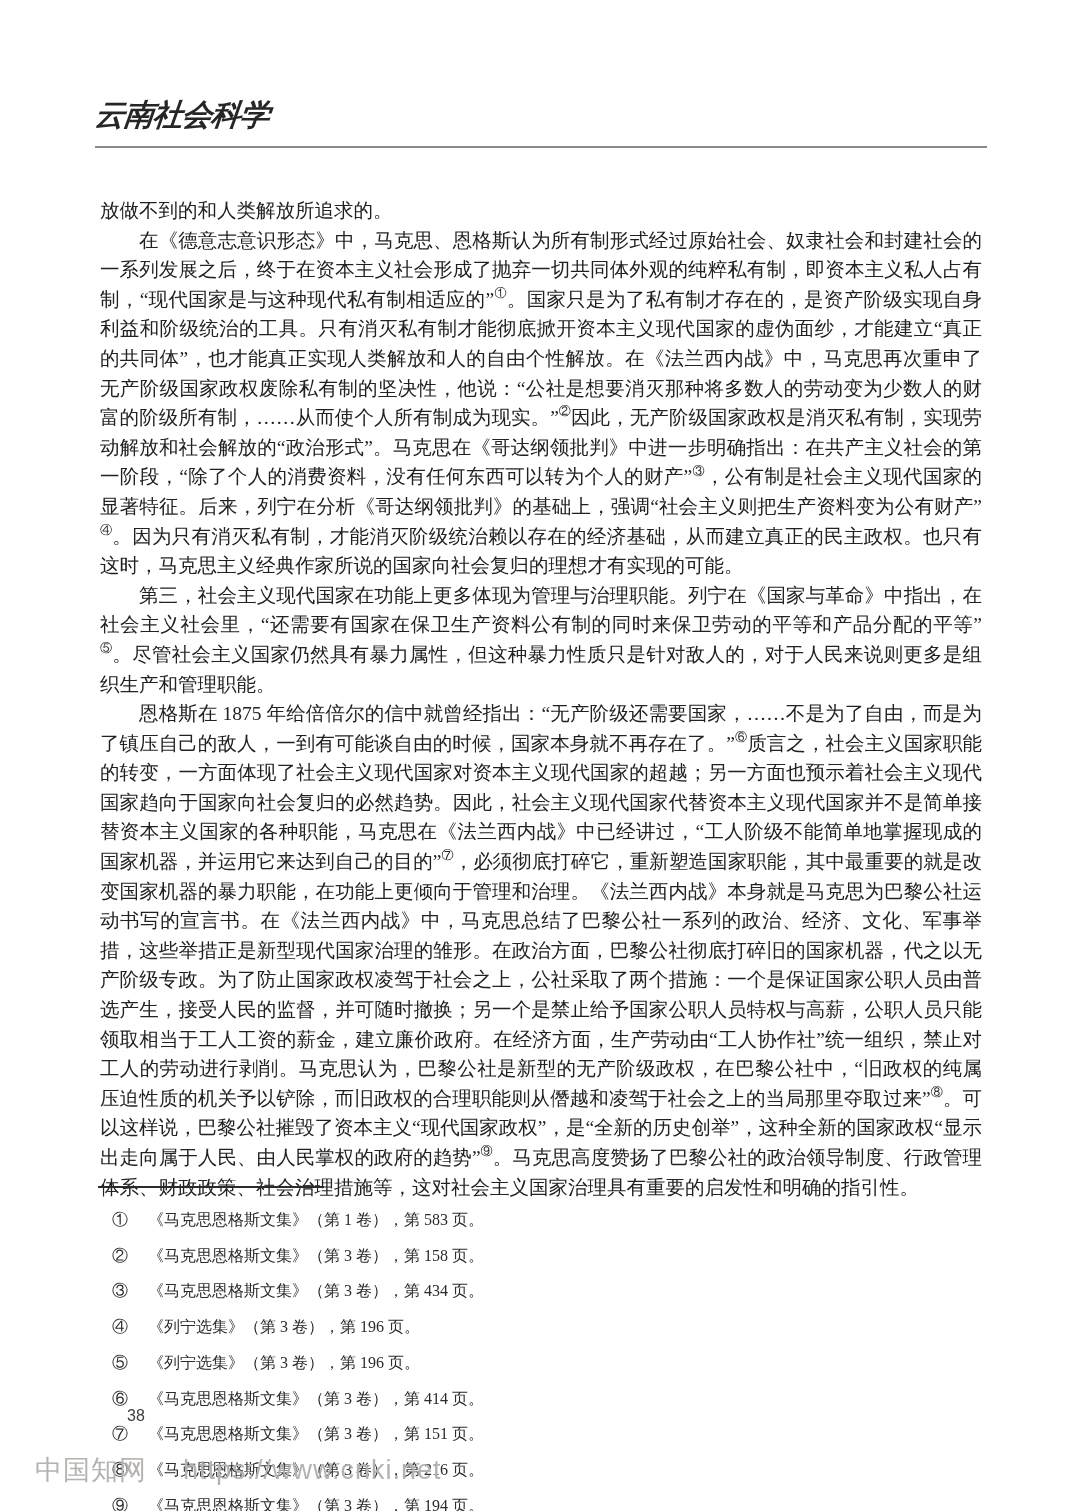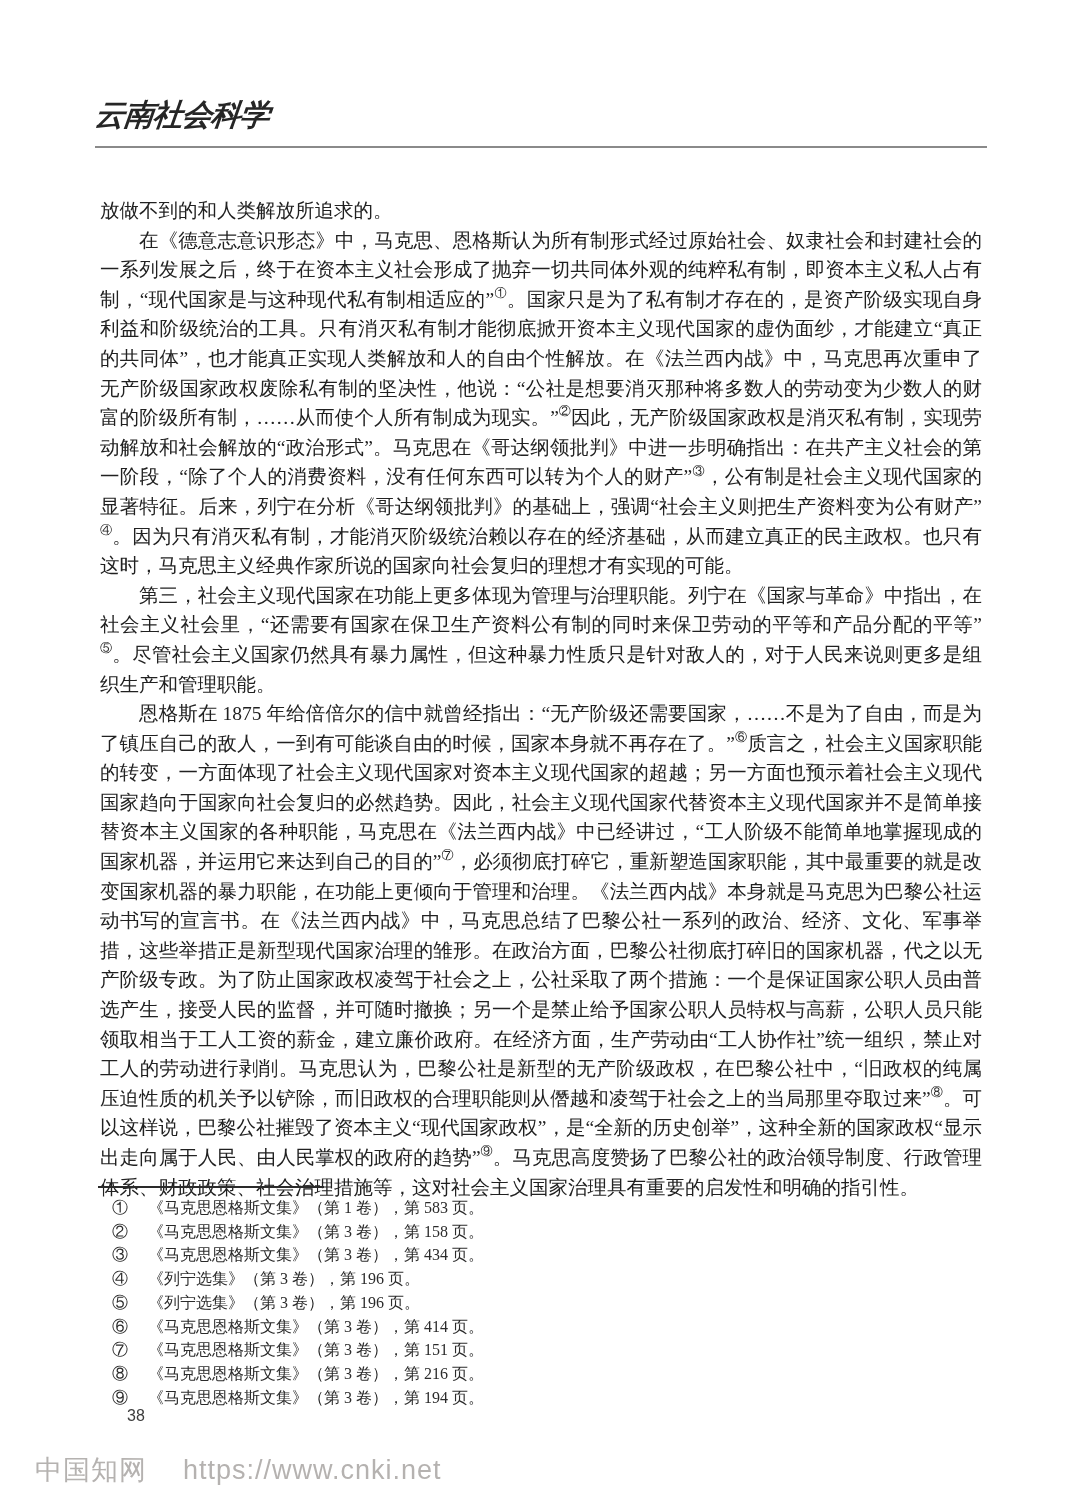--- a/index.html
+++ b/index.html
@@ -48,21 +48,21 @@
     position:absolute;left:98px;top:1186px;width:226px;height:0;
     border-top:2px solid #2a2a2a;
   }
   .footnotes{
     position:absolute;left:100px;top:1196px;width:882px;
     font-size:16px;line-height:23.7px;
     color:#2b2b2b;
   }
   .footnote{display:flex;align-items:baseline;padding-left:12px;}
   .fn-marker{flex:0 0 36px;}
-  .fn-text{flex:1 1 auto;}
+  .fn-text{flex:1 1 auto;margin-top:12px;}
   
   .page-number{
     position:absolute;left:127px;top:1407px;
     font-family:"Liberation Sans","DejaVu Sans",sans-serif;
     font-size:16px;color:#3c3c3c;
   }
   .watermark{
     position:absolute;left:35px;top:1452px;
     display:flex;align-items:baseline;gap:36px;
     font-family:"Liberation Sans","DejaVu Sans",sans-serif;

